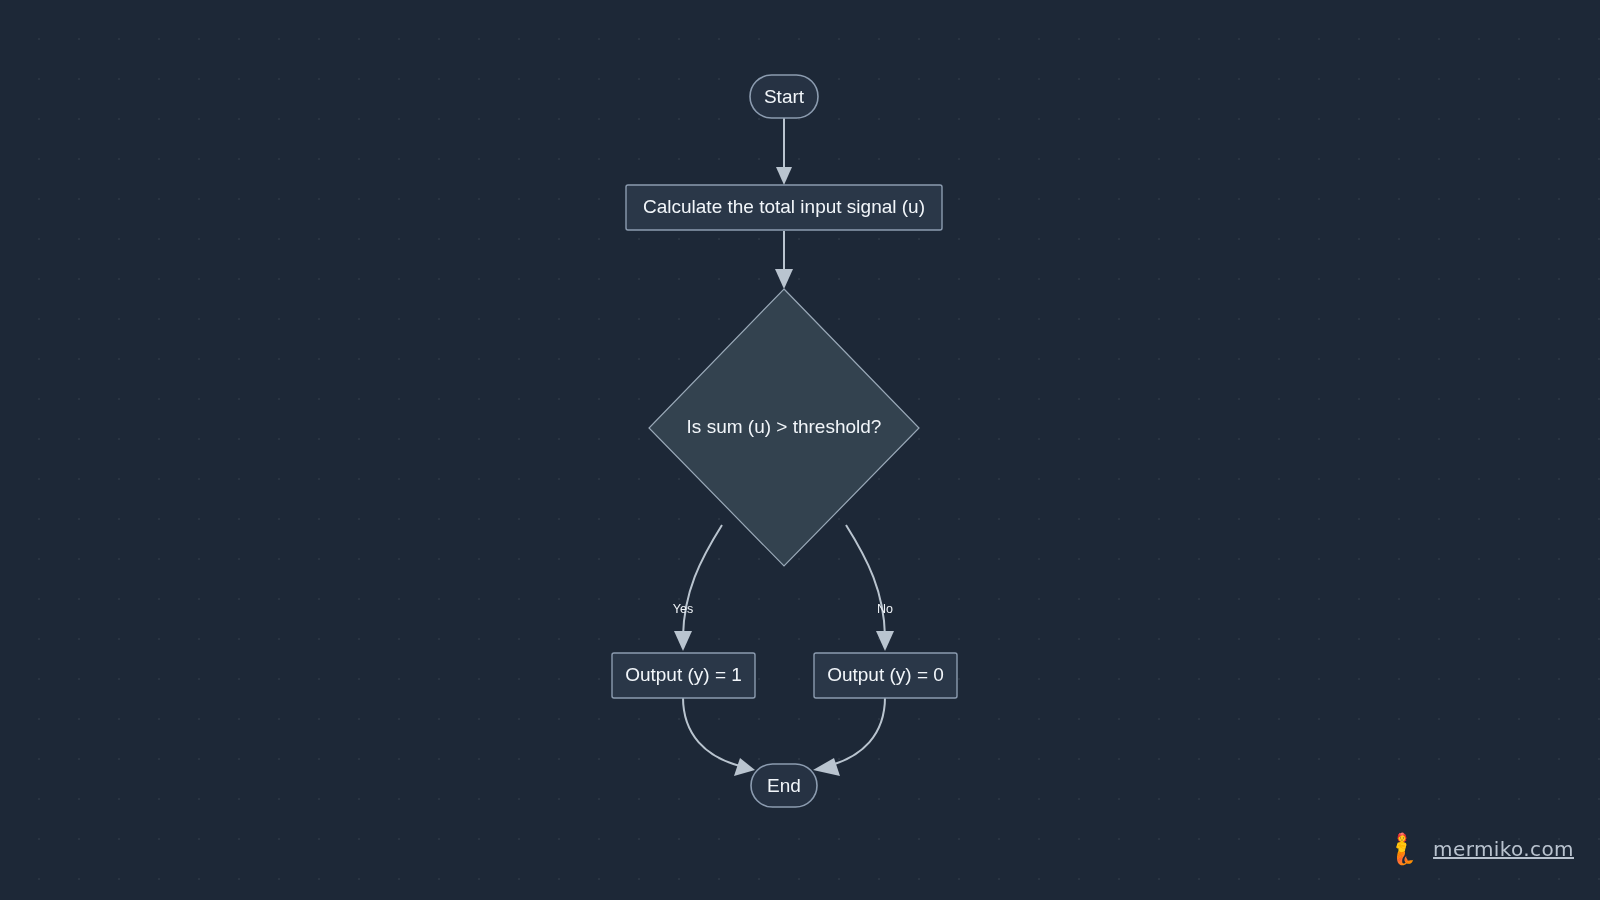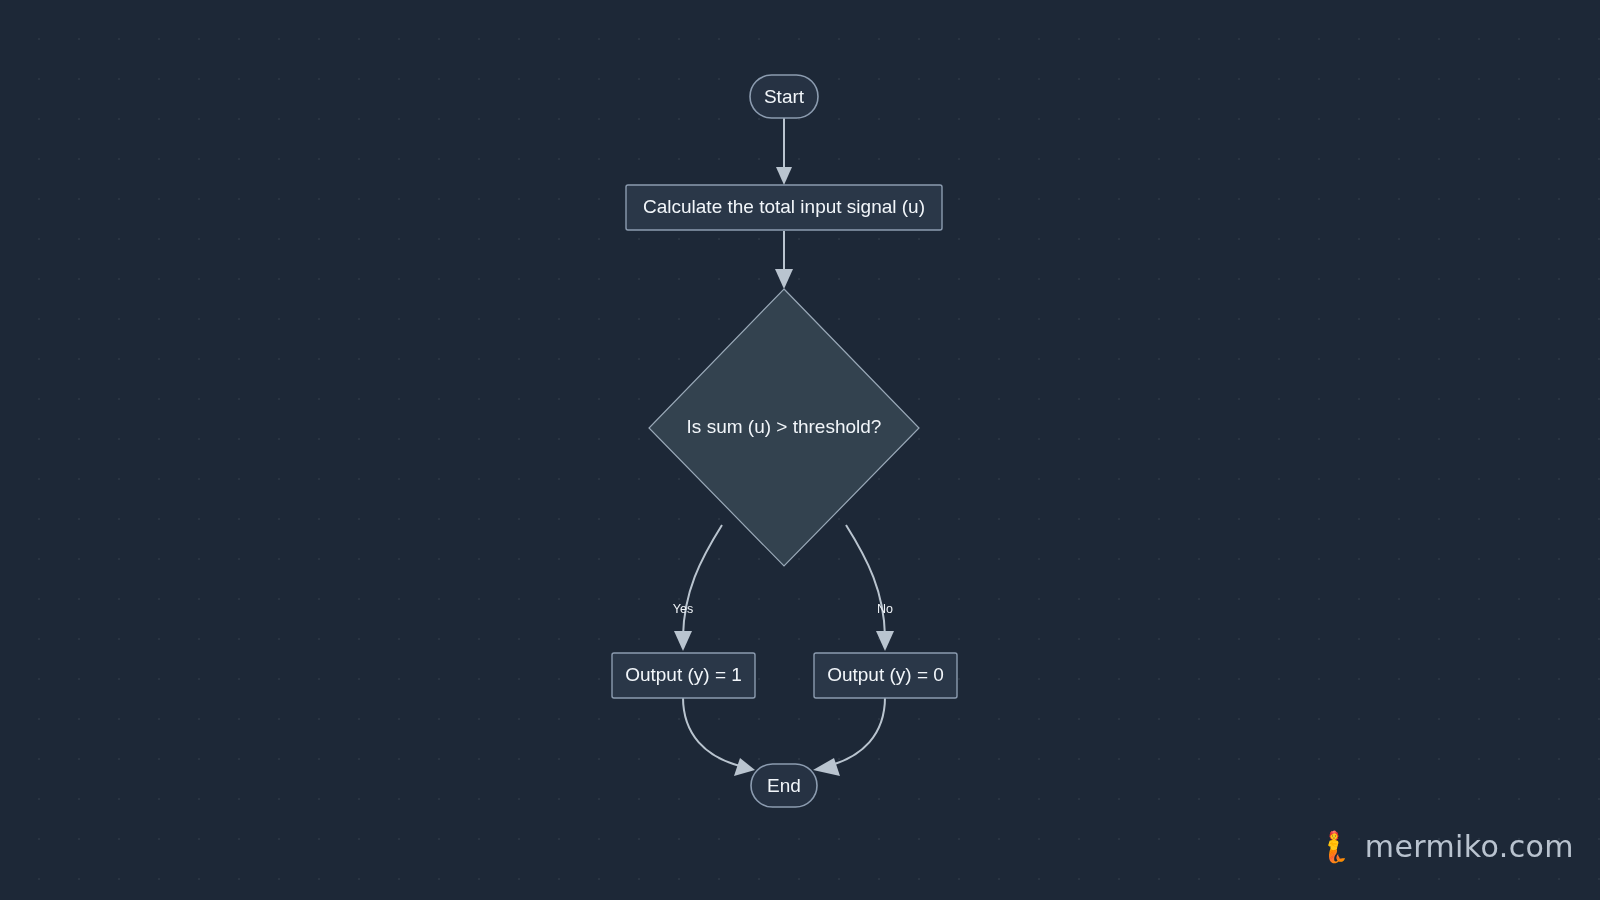--- a/index.html
+++ b/index.html
@@ -84,24 +84,25 @@
     gap: 12px;
     user-select: none;
   }
   #watermark .wm-emoji {
     font-size: 30px;
     line-height: 1;
     filter: saturate(1.1);
   }
   #watermark .wm-text {
     font-family: "DejaVu Sans", sans-serif;
-    font-size: 30px;
+    font-size: 20px;
     letter-spacing: 0.4px;
     color: #b9c3cf;
     font-weight: 400;
+    text-decoration: underline;
   }
 </style>
 </head>
 <body>
 
 <div id="canvas">
 
   <svg id="diagram" viewBox="0 0 1600 900">
 
     <g>

